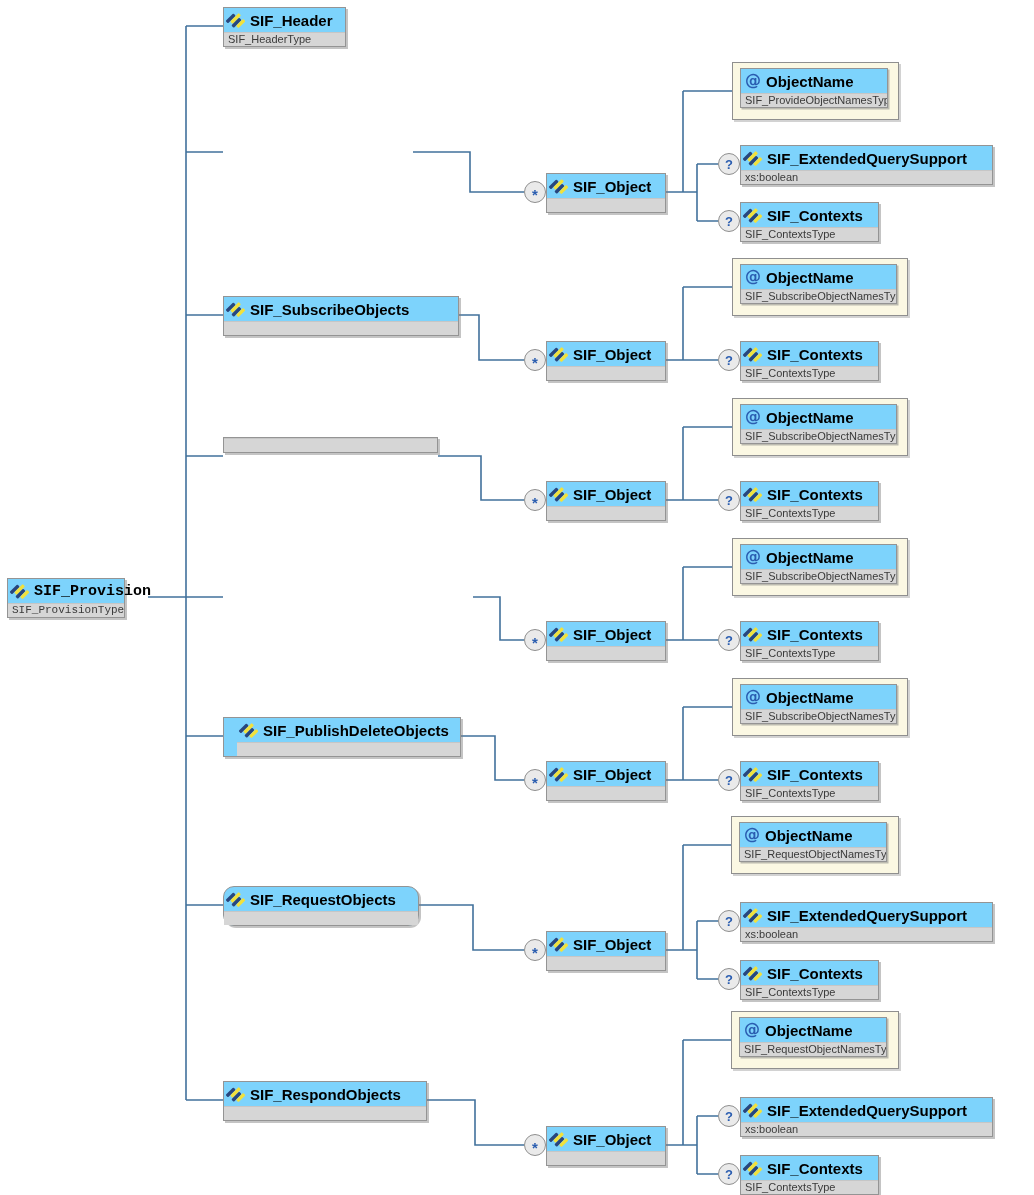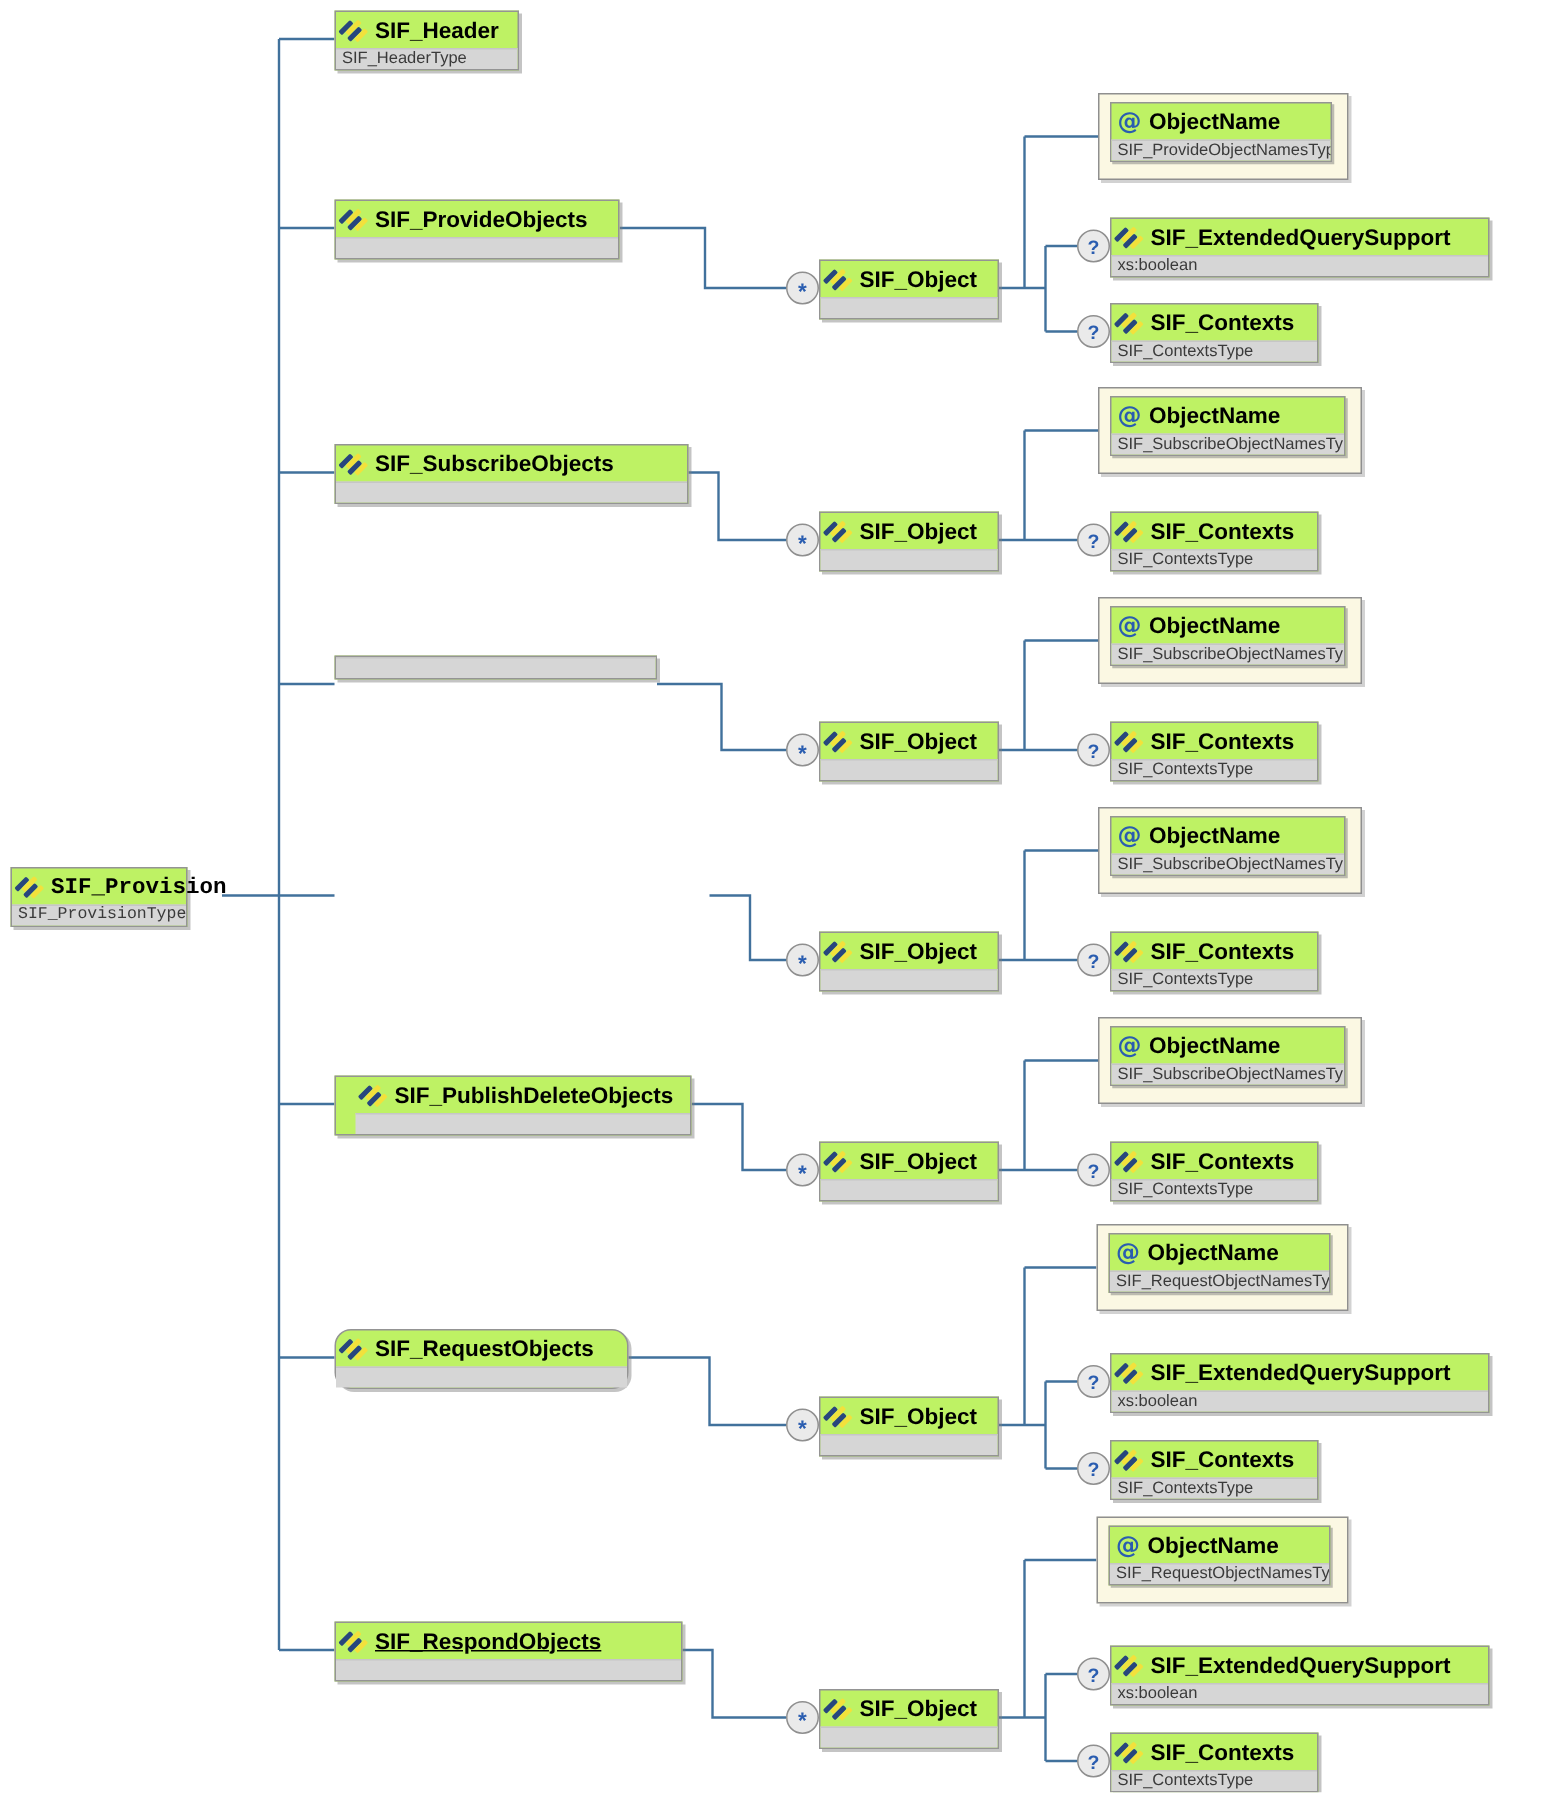--- a/index.html
+++ b/index.html
@@ -1,21 +1,21 @@
 <!DOCTYPE html>
 <html style="--line: #41719c; --strip: #d6d6d6; --attr_bg: #fbf8e3; --icon_navy: #28467d; --icon_yellow: #f2e13c; --glyph_blue: #2a5db0;"><head>
 <meta charset="utf-8">
 <style>
   html,body{margin:0;padding:0;background:#fff;}
   #canvas{position:relative;width:1034px;height:1195px;background:#fff;overflow:hidden;
           font-family:"Liberation Sans",sans-serif;}
   #wires{position:absolute;left:0;top:0;}
   .conn{stroke:var(--line,#41719c);stroke-width:1.6;fill:none;}
 
-  .node{position:absolute;background:#bef264;border:1px solid #949494;box-sizing:border-box;
+  .node{position:absolute;background:#7dd3fc;border:1px solid #949494;box-sizing:border-box;
         box-shadow:2px 2px 0 rgba(125,125,125,.45);}
   .nt{display:flex;align-items:center;gap:5px;height:24px;padding:0 5px 0 4px;
       font-weight:bold;font-size:15px;color:#000;white-space:nowrap;}
   .ns{height:13px;line-height:12px;background:var(--strip,#d6d6d6);border-top:1px solid #c6c6c6;
       font-size:11px;color:#3a3a3a;padding:0 4px;white-space:nowrap;overflow:hidden;}
   .elem-icon{flex:0 0 auto;display:inline-block;width:17px;height:14px;overflow:visible;}
   .ic-n{fill:var(--icon_navy,#28467d);}
   .ic-y{fill:var(--icon_yellow,#f2e13c);}
   .at{color:var(--glyph_blue,#2a5db0);font-weight:bold;font-size:16px;
       font-family:"DejaVu Sans",sans-serif;line-height:16px;}
@@ -71,34 +71,20 @@
             <rect class="ic-y" x="3" y="3.6" width="12" height="3.4" rx="1"></rect>
             <rect class="ic-n" x="1" y="7.2" width="11" height="3.4" rx="1"></rect>
             <rect class="ic-y" x="4" y="10.8" width="10" height="3.4" rx="1"></rect>
           </g>
         </svg>
         <span>SIF_Header</span>
       </div>
     <div class="ns">SIF_HeaderType</div>
   </div>
 
-  <div class="node" style="left:223px;top:133px;width:190px;">
-    <div class="nt">
-        <svg class="elem-icon" viewBox="0 0 17 14">
-          <g transform="rotate(-45 8.5 7)">
-            <rect class="ic-n" x="0" y="0" width="11" height="3.4" rx="1"></rect>
-            <rect class="ic-y" x="3" y="3.6" width="12" height="3.4" rx="1"></rect>
-            <rect class="ic-n" x="1" y="7.2" width="11" height="3.4" rx="1"></rect>
-            <rect class="ic-y" x="4" y="10.8" width="10" height="3.4" rx="1"></rect>
-          </g>
-        </svg>
-        <span>SIF_ProvideObjects</span>
-      </div>
-    <div class="ns"></div>
-  </div>
 
   <div class="attr-wrap" style="left:732px;top:62px;width:167px;">
     <div class="node" style="width:148px;">
       <div class="nt">
           <span class="at">@</span>
           <span>ObjectName</span>
         </div>
       <div class="ns">SIF_ProvideObjectNamesType</div>
     </div>
   </div>
@@ -448,21 +434,21 @@
             <rect class="ic-y" x="3" y="3.6" width="12" height="3.4" rx="1"></rect>
             <rect class="ic-n" x="1" y="7.2" width="11" height="3.4" rx="1"></rect>
             <rect class="ic-y" x="4" y="10.8" width="10" height="3.4" rx="1"></rect>
           </g>
         </svg>
         <span>SIF_Contexts</span>
       </div>
     <div class="ns">SIF_ContextsType</div>
   </div>
 
-  <div class="node" style="left:223px;top:1081px;width:232px;text-decoration:underline;">
+  <div class="node" style="left:223px;top:1081px;width:204px;">
     <div class="nt">
         <svg class="elem-icon" viewBox="0 0 17 14">
           <g transform="rotate(-45 8.5 7)">
             <rect class="ic-n" x="0" y="0" width="11" height="3.4" rx="1"></rect>
             <rect class="ic-y" x="3" y="3.6" width="12" height="3.4" rx="1"></rect>
             <rect class="ic-n" x="1" y="7.2" width="11" height="3.4" rx="1"></rect>
             <rect class="ic-y" x="4" y="10.8" width="10" height="3.4" rx="1"></rect>
           </g>
         </svg>
         <span>SIF_RespondObjects</span>

